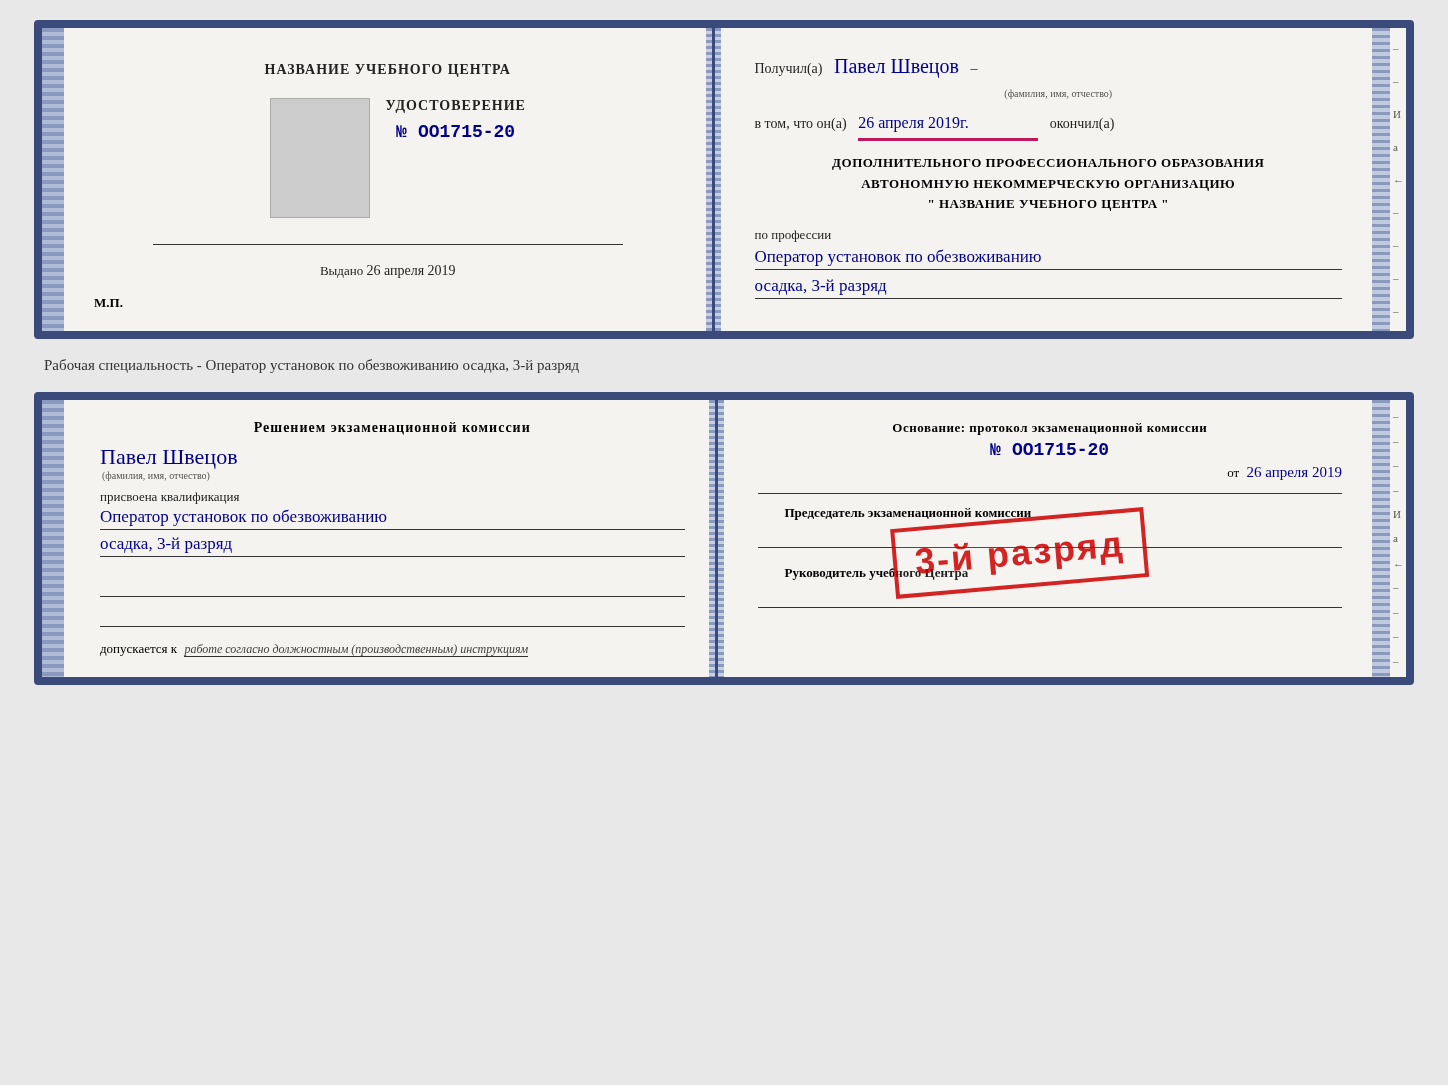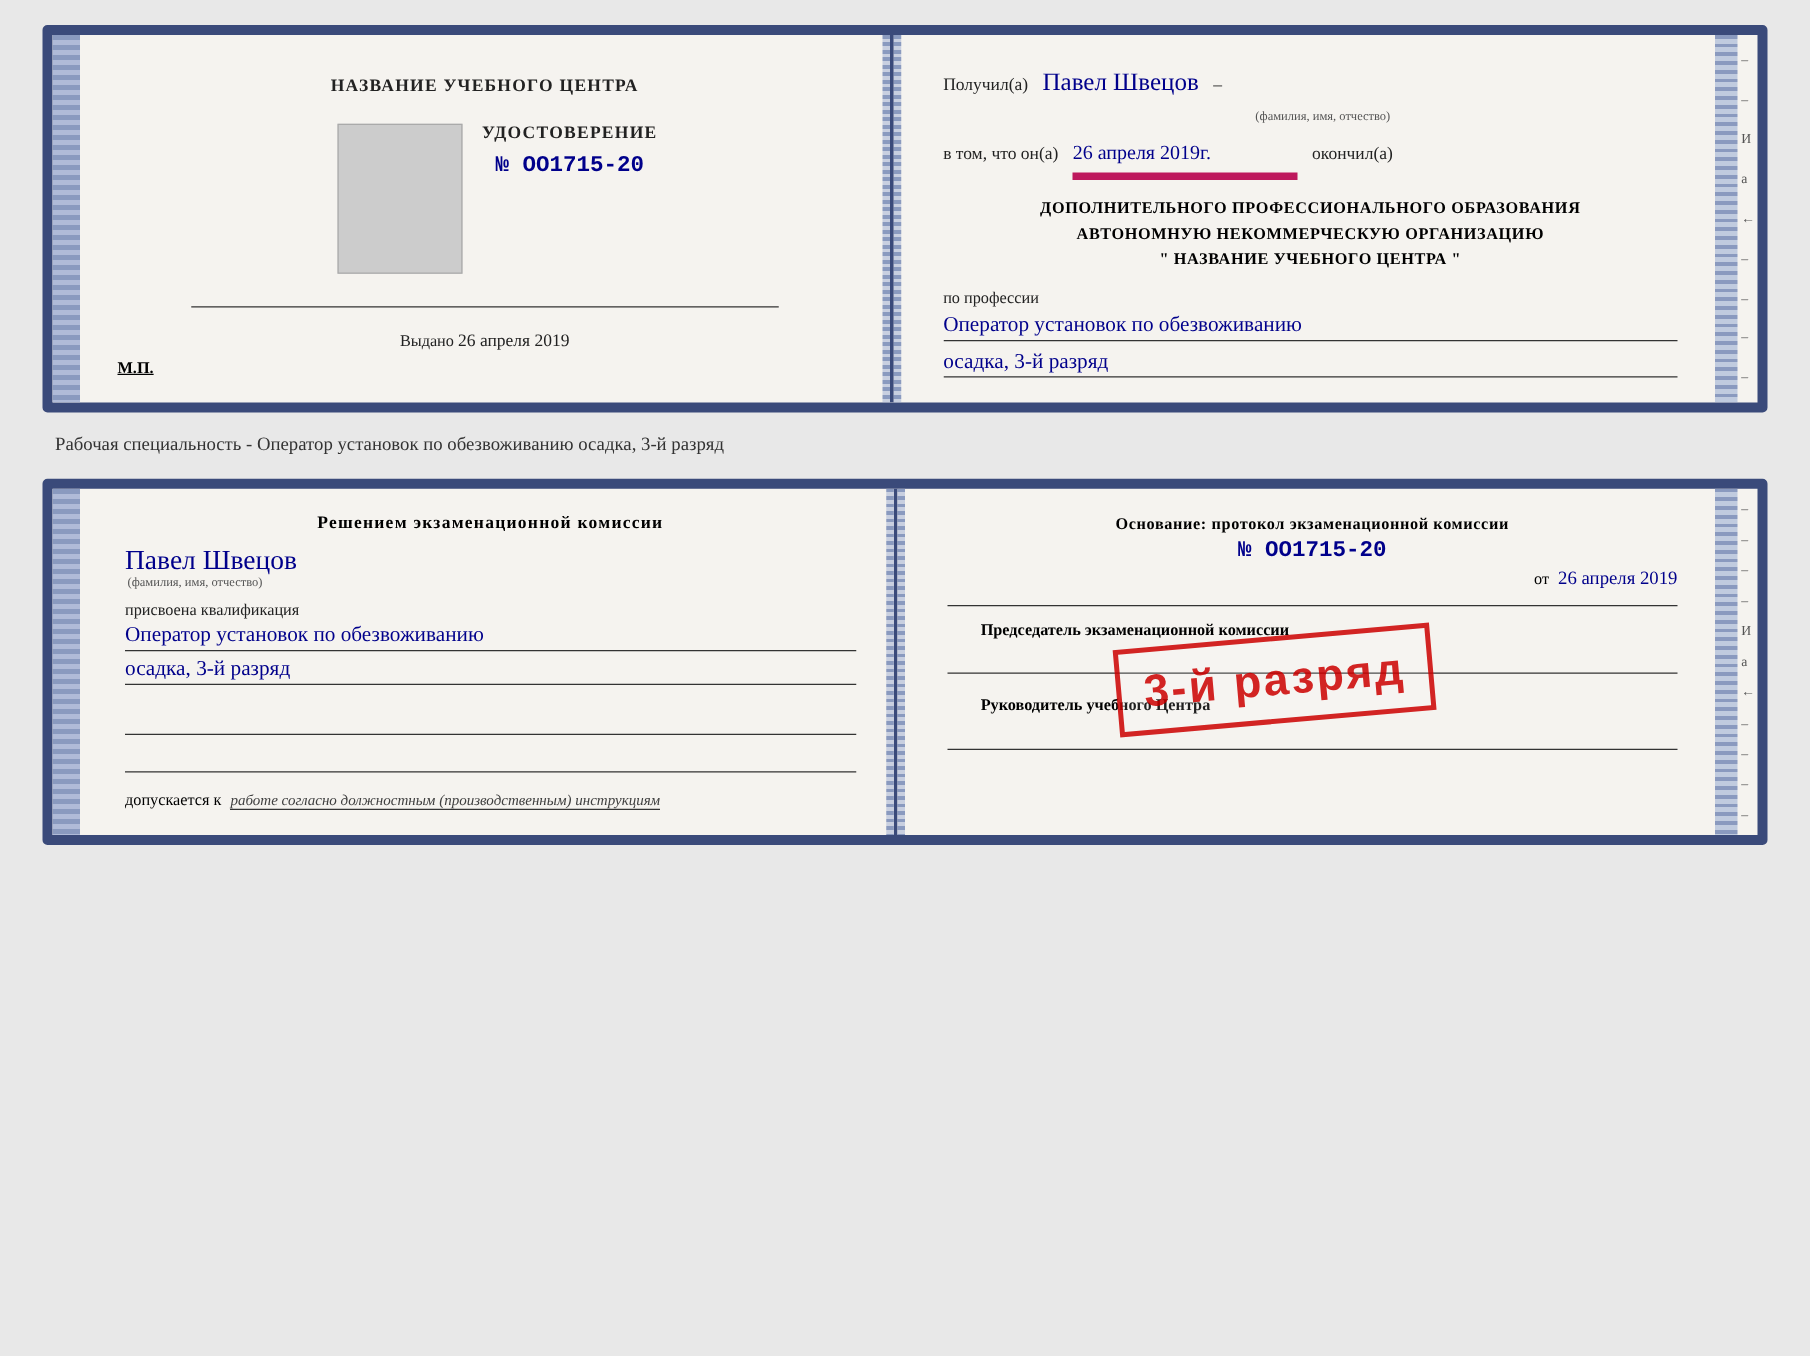--- a/index.html
+++ b/index.html
@@ -120,22 +120,21 @@
     .issued-line span.handwritten {
       font-family: 'Segoe Script', 'Comic Sans MS', cursive;
       color: #222;
       font-size: 14px;
     }
 
     .mp-label {
       font-size: 13px;
       font-weight: bold;
       align-self: flex-start;
-      margin-top: 4px;
-      text-decoration: underline;
+      margin-top: 16px;
     }
 
     
     .top-card .doc-right {
       padding: 20px 30px 20px 40px;
     }
 
     .received-line {
       font-size: 14px;
       color: #222;
@@ -151,21 +150,21 @@
 
     .small-label {
       font-size: 10px;
       color: #555;
       text-align: center;
       margin-top: -4px;
       margin-left: 20px;
     }
 
     .underline-field {
-      border-bottom: 6px solid #be185d;
+      border-bottom: 3px solid #be185d;
       display: inline-block;
       min-width: 180px;
     }
 
     .org-text {
       font-size: 13px;
       font-weight: bold;
       text-align: center;
       text-transform: uppercase;
       line-height: 1.6;

